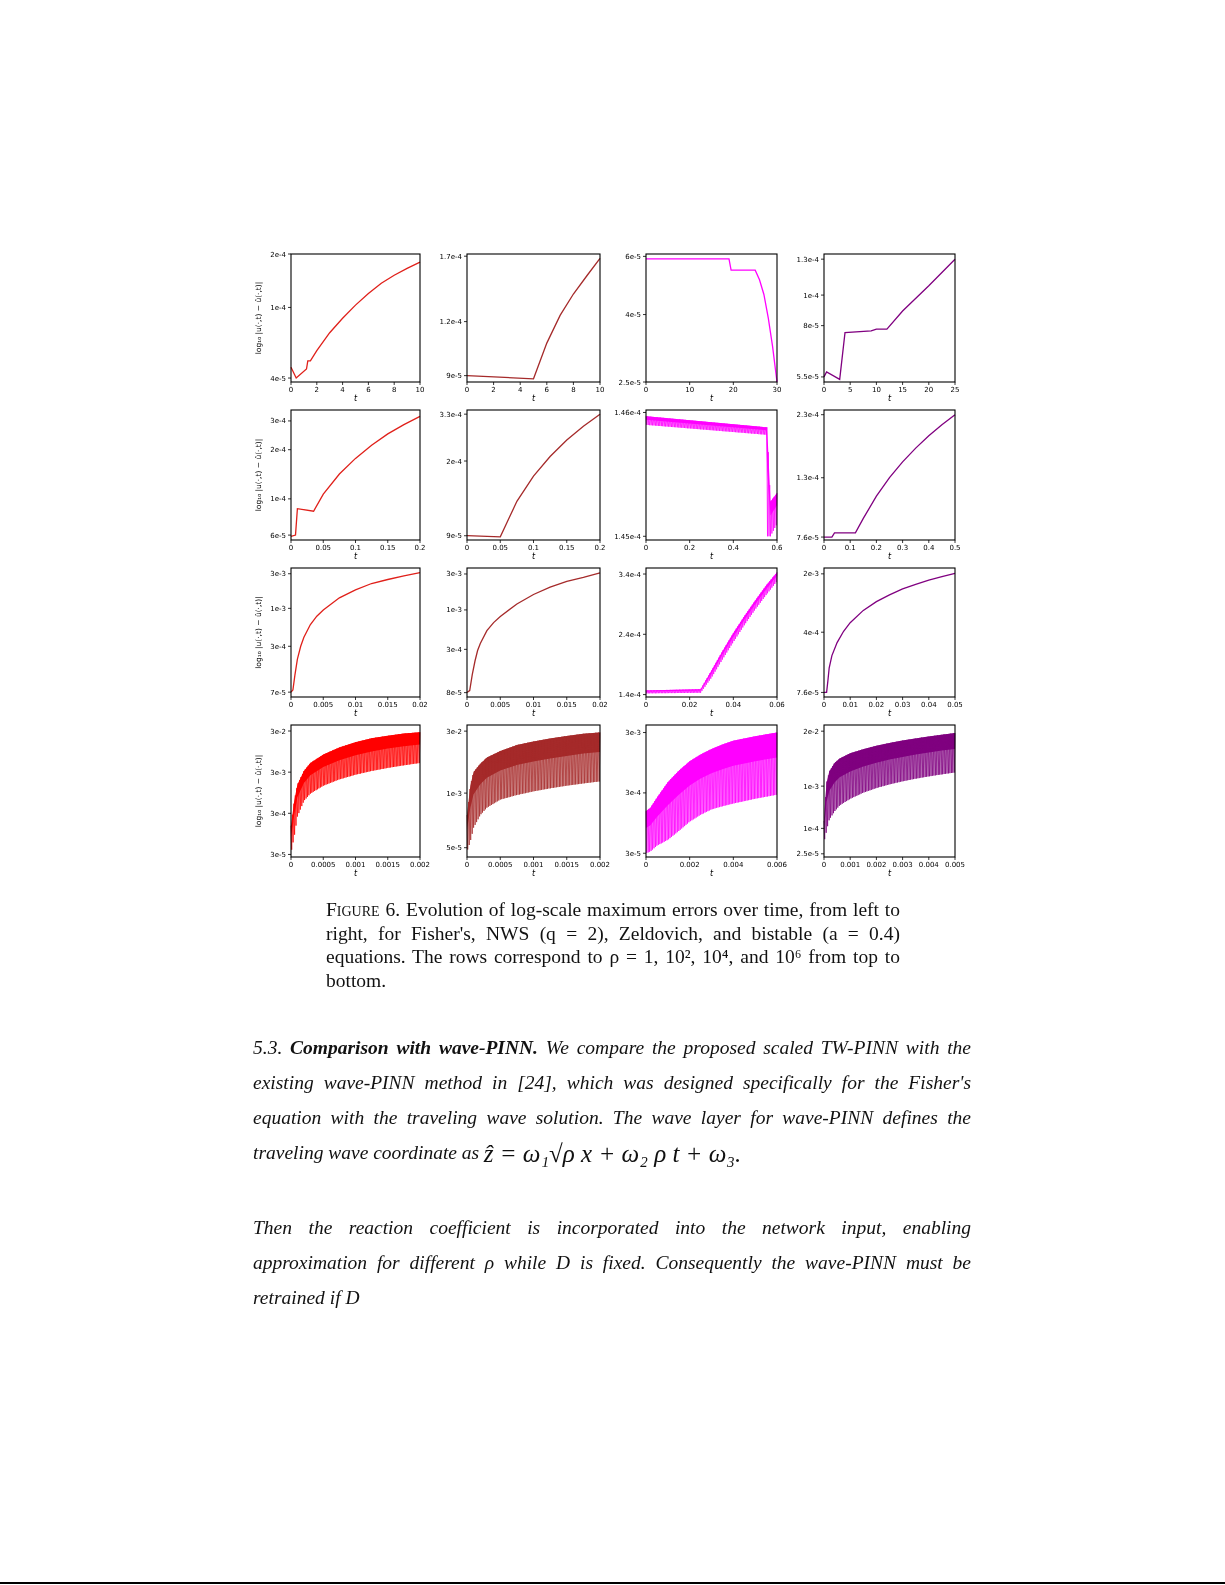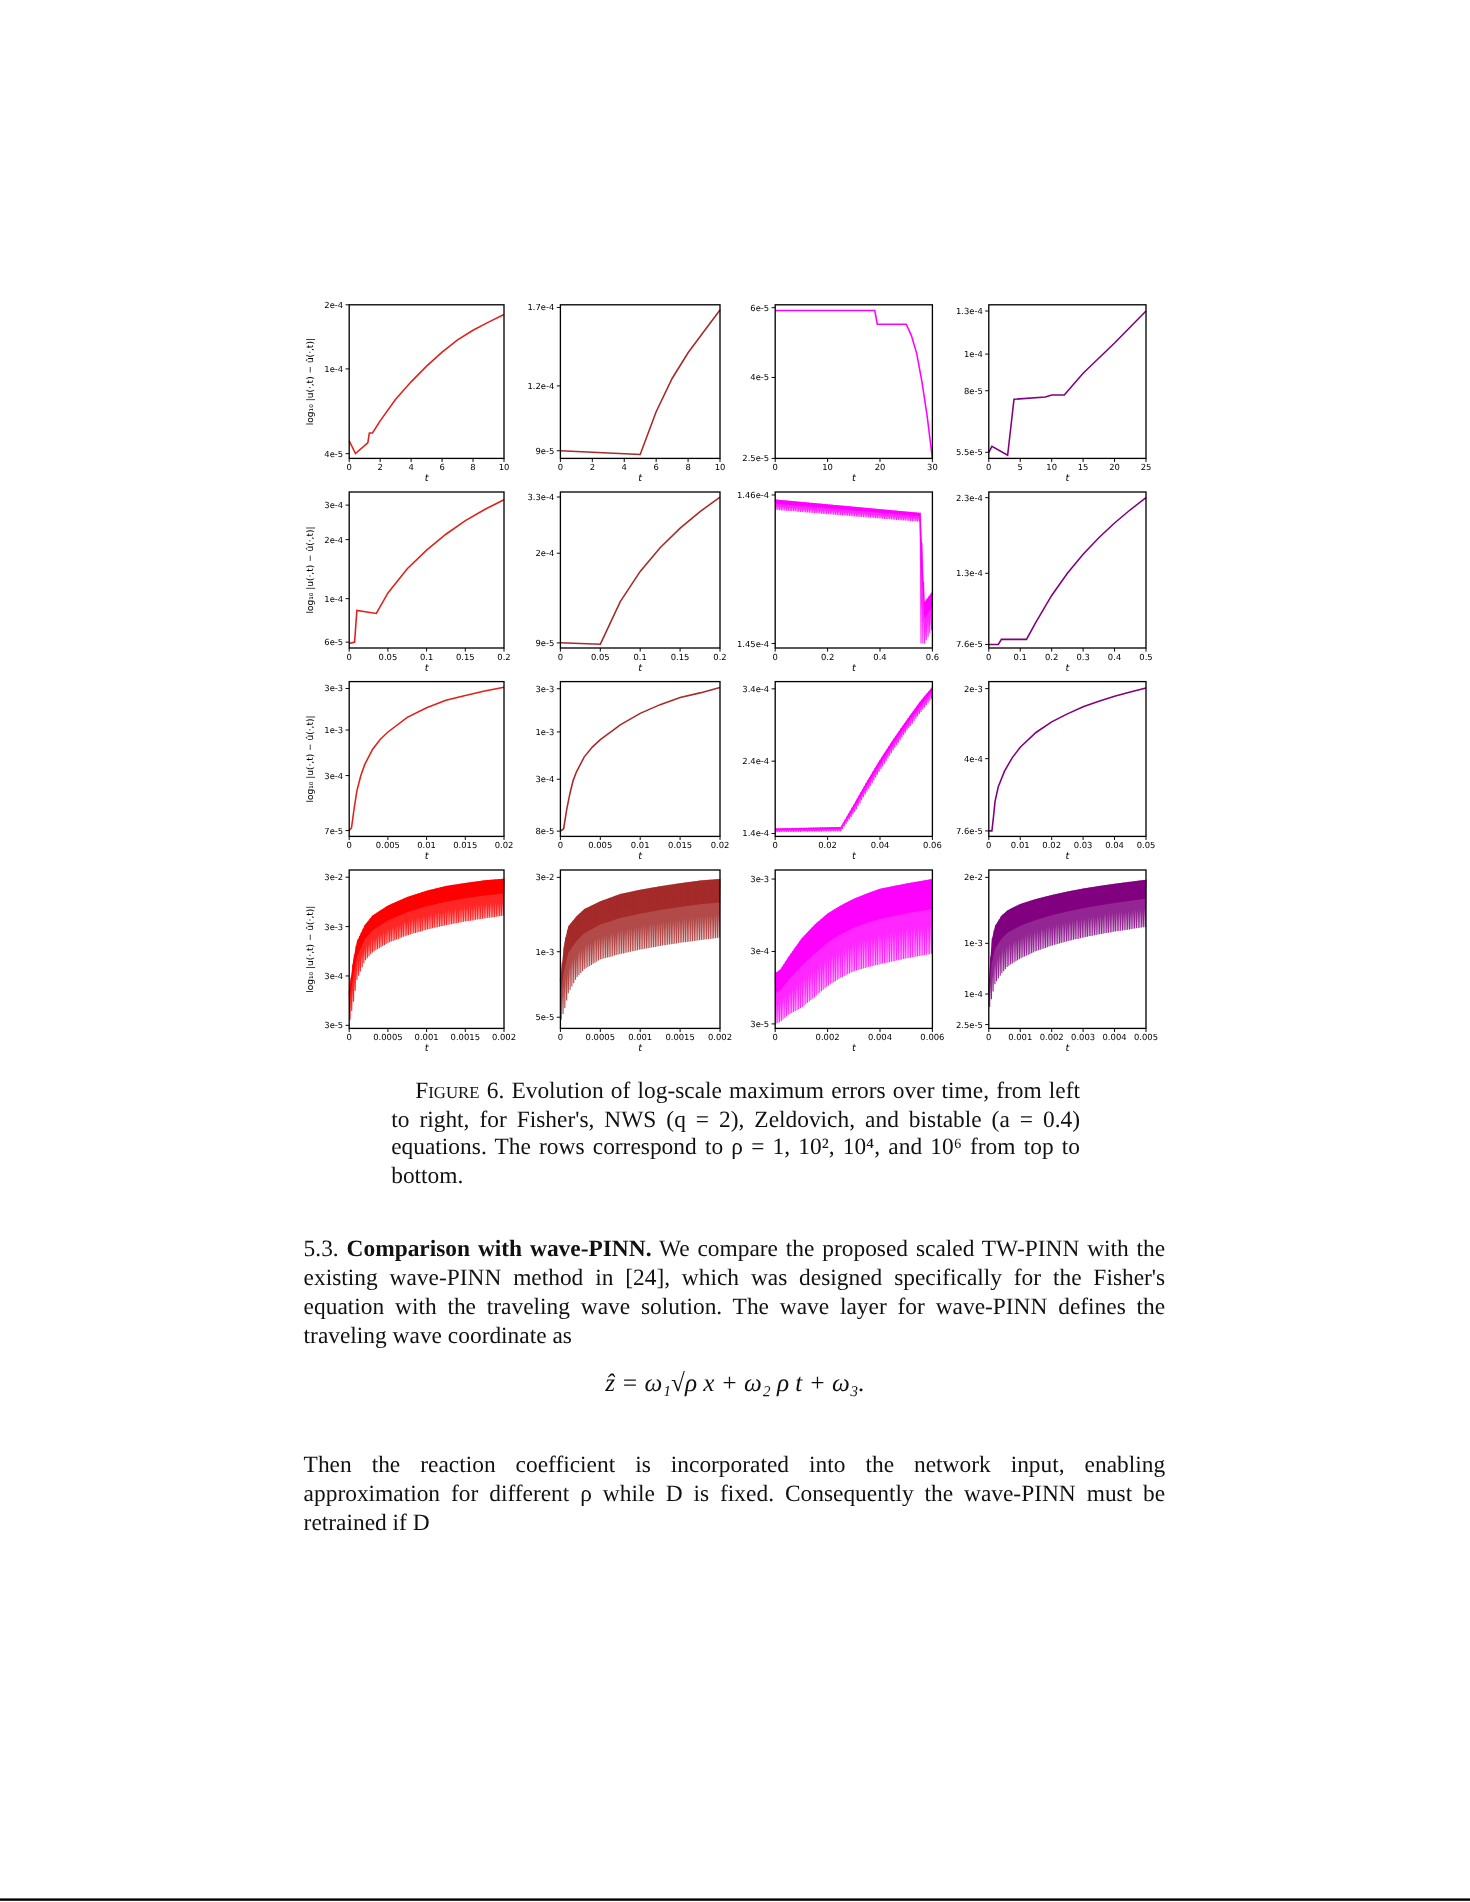--- a/index.html
+++ b/index.html
@@ -1,22 +1,22 @@
 <!DOCTYPE html>
 <html><head>
 <meta charset="utf-8">
 <style>
   html, body { margin:0; padding:0; background:#fff; }
   body { width:1225px; height:1585px; position:relative; overflow:hidden; font-family:"DejaVu Serif", serif; color:#111; }
   #fig { position:absolute; left:0; top:0; width:1225px; height:880px; }
   .caption { position:absolute; left:326px; top:898px; width:574px; font-family:"Liberation Serif", serif; font-size:19.5px; line-height:23.5px; text-align:justify; }
-  .caption .sc { font-variant:small-caps;margin-left:20px; }
-  .body-text { position:absolute; left:253px; width:718px; font-family:"Liberation Serif", serif; font-size:19.5px; line-height:24px; text-align:justify; }
+  .caption .sc { font-variant:small-caps; }
+  .body-text { position:absolute; left:253px; width:718px; font-family:"Liberation Serif", serif; font-size:19.5px; line-height:35px; text-align:justify;font-style:italic; }
   #p1 { top:1030px; }
-  #eq { position:absolute; top:1140px; left:0; width:1225px; text-align:center; font-family:"Liberation Serif", serif; font-size:21px; font-style:italic; }
+  #eq { position:absolute; top:1140px; left:0; width:1225px; text-align:center; font-family:"Liberation Serif", serif; font-size:25px; font-style:italic; }
   #p2 { top:1173px;margin-top:37px; }
   .bottom-rule { position:absolute; left:0; top:1582px; width:1225px; height:2px; background:#000; }
   svg text { font-family:"DejaVu Sans", sans-serif; }
 </style>
 </head>
 <body>
 
 <svg id="fig" xmlns="http://www.w3.org/2000/svg" width="1225" height="880" viewBox="0 0 1225 880">
     <g>
       <polyline points="291.0,367.3 296.2,378.0 306.5,369.0 307.8,360.8 310.4,360.8 316.8,350.7 329.7,332.7 342.6,318.2 355.5,305.1 368.4,293.4 381.3,283.2 394.2,275.2 407.1,268.4 420.0,262.1" fill="none" stroke="#e0201a" stroke-width="1.3"></polyline>

